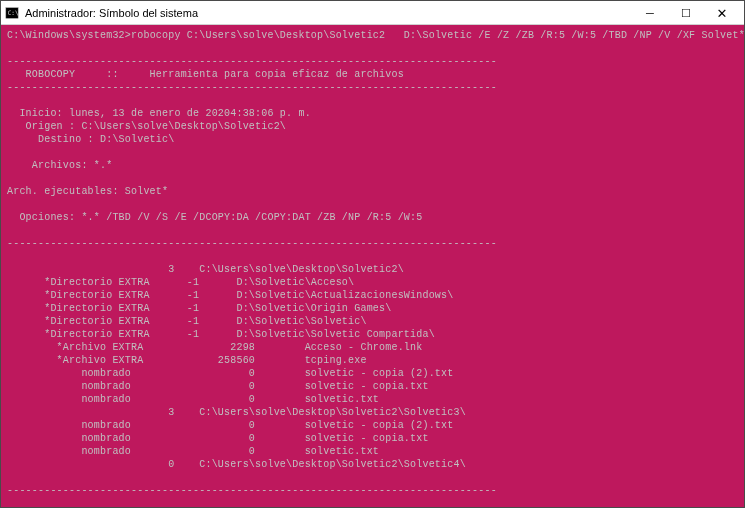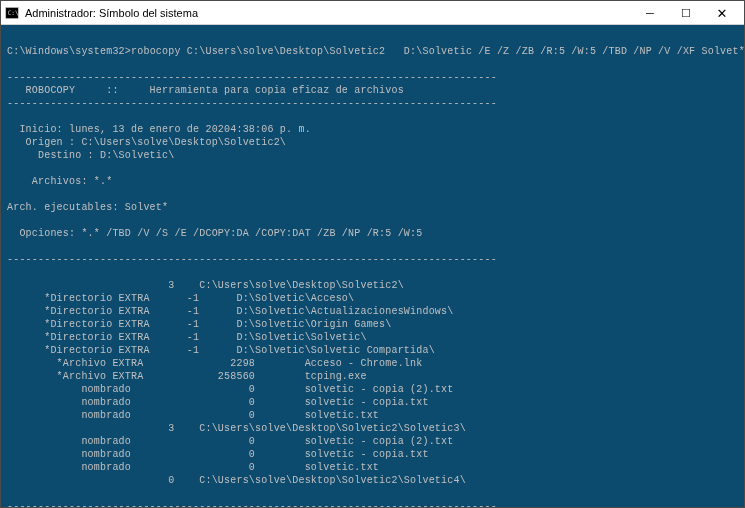--- a/index.html
+++ b/index.html
@@ -62,23 +62,23 @@
       font-family: 'Segoe UI', sans-serif;
       font-size: 11px;
       color: #000000;
       cursor: pointer;
     }
     .window-btn.close {
       font-size: 13px;
     }
     .terminal {
       flex: 1;
-      background: #0c4a6e;
+      background: #be185d;
       color: #c0c0c0;
-      padding: 20px 6px;
+      padding: 4px 6px;
       white-space: pre;
       line-height: 1.3;
       font-size: 10px;
       letter-spacing: 0.2px;
       overflow: hidden;
     }
   </style>
 </head>
 <body>
 

